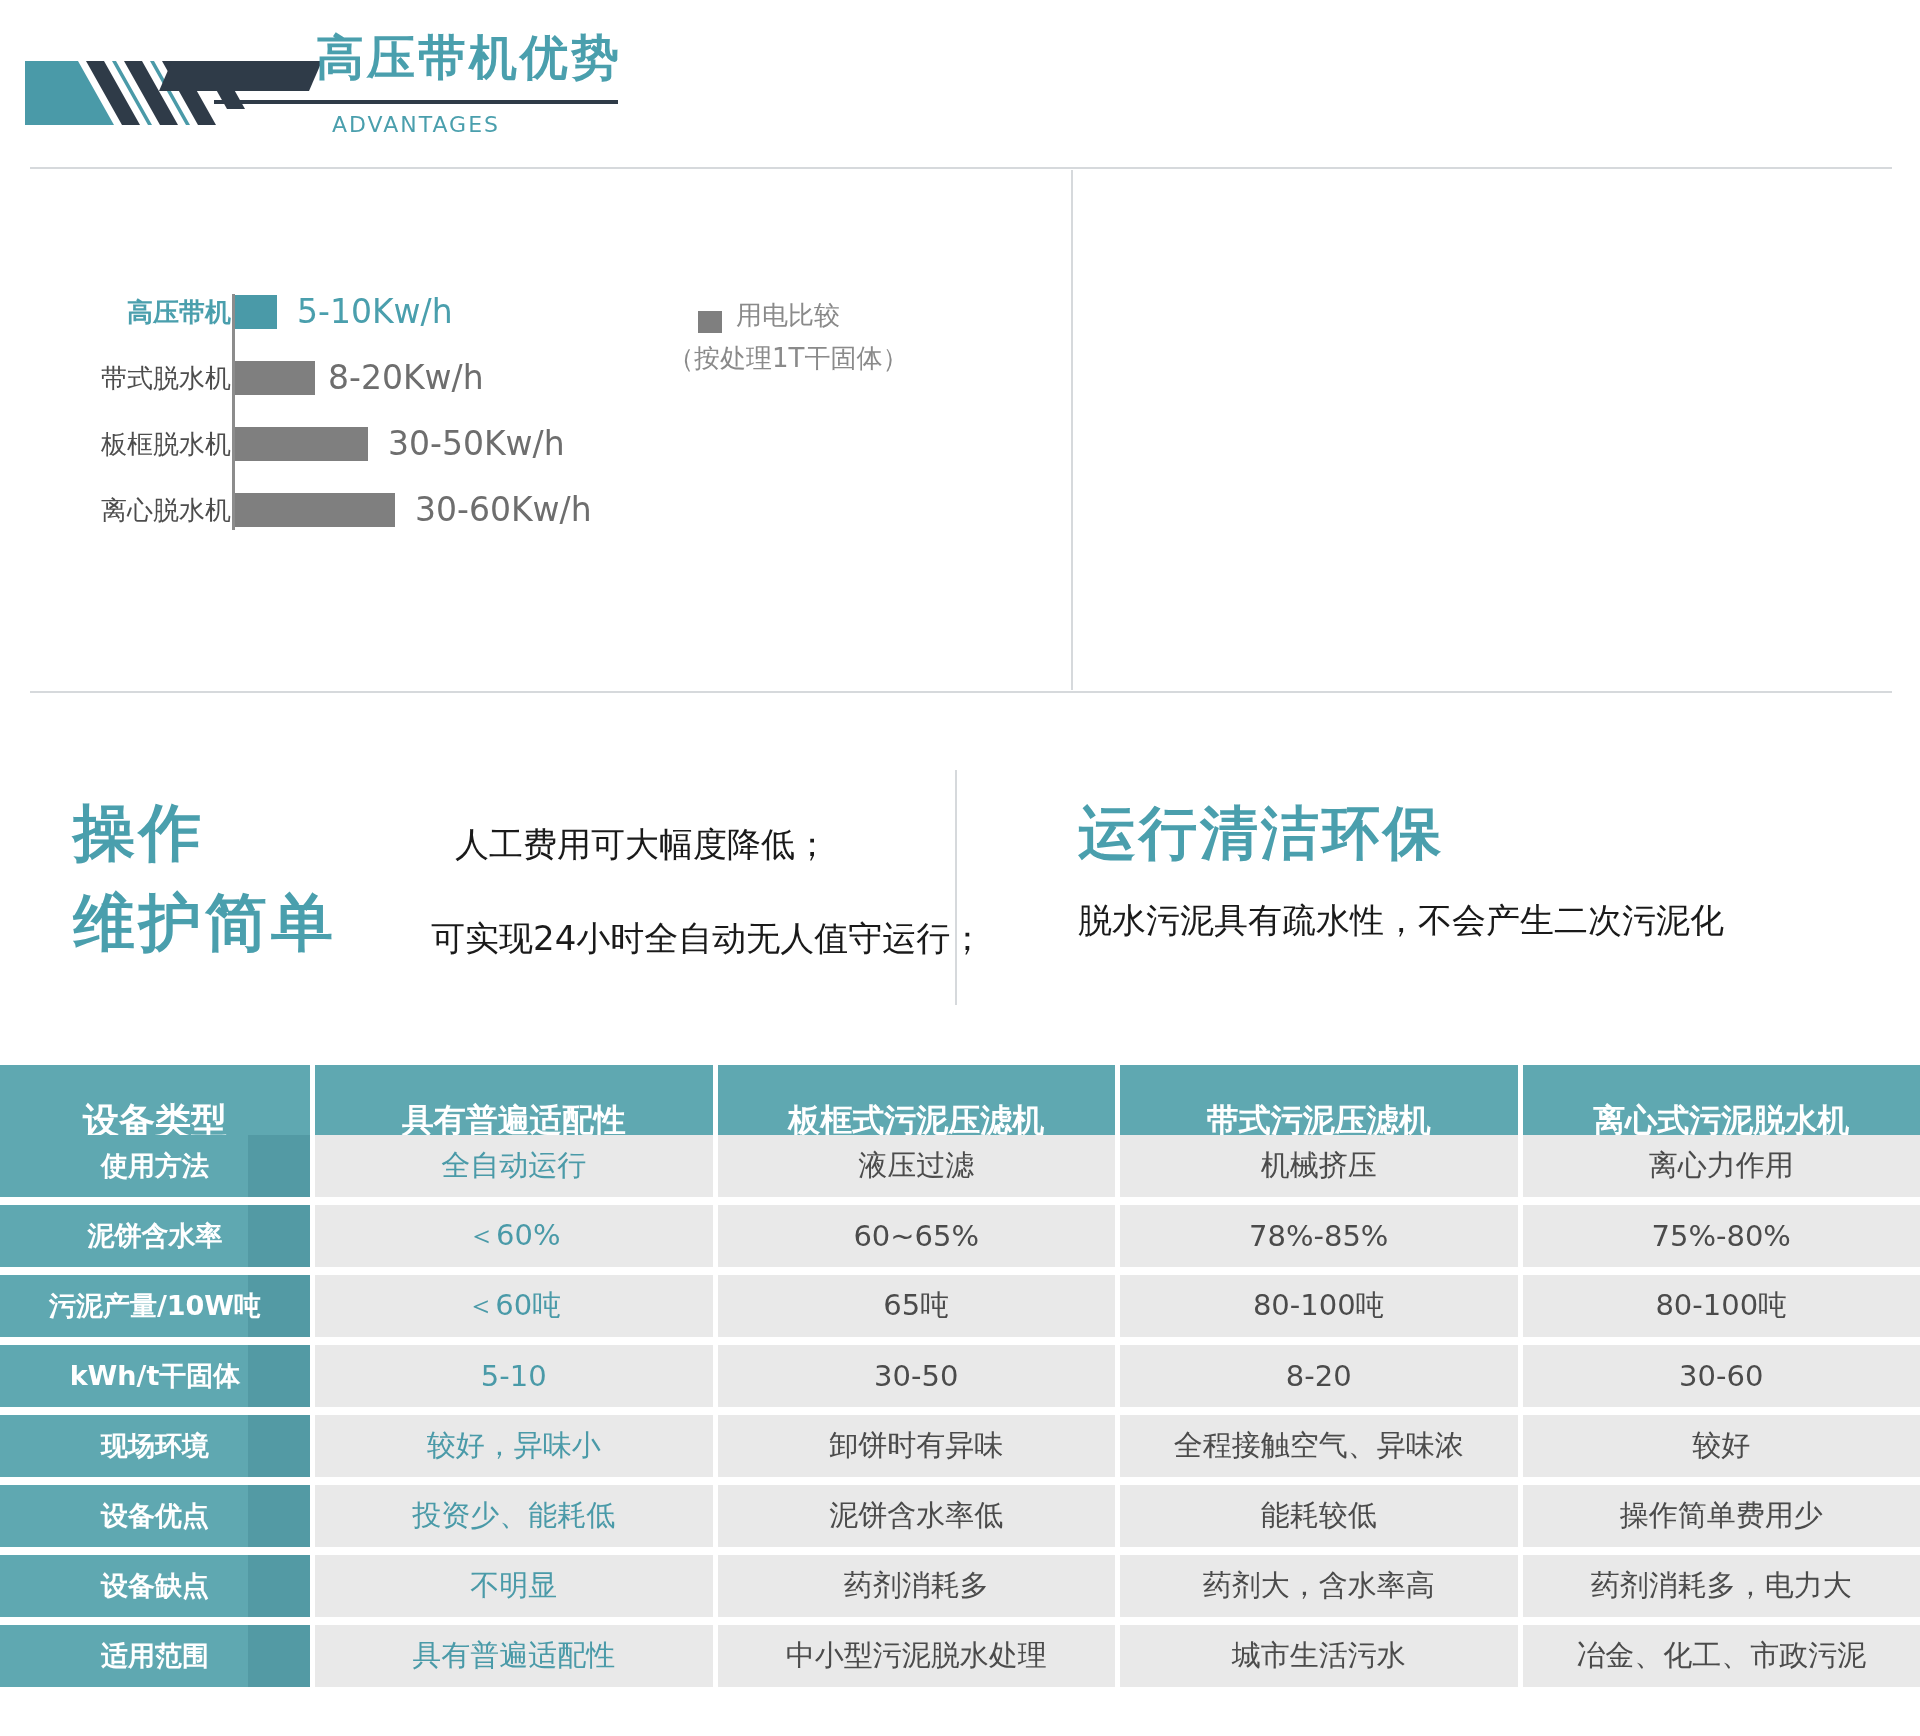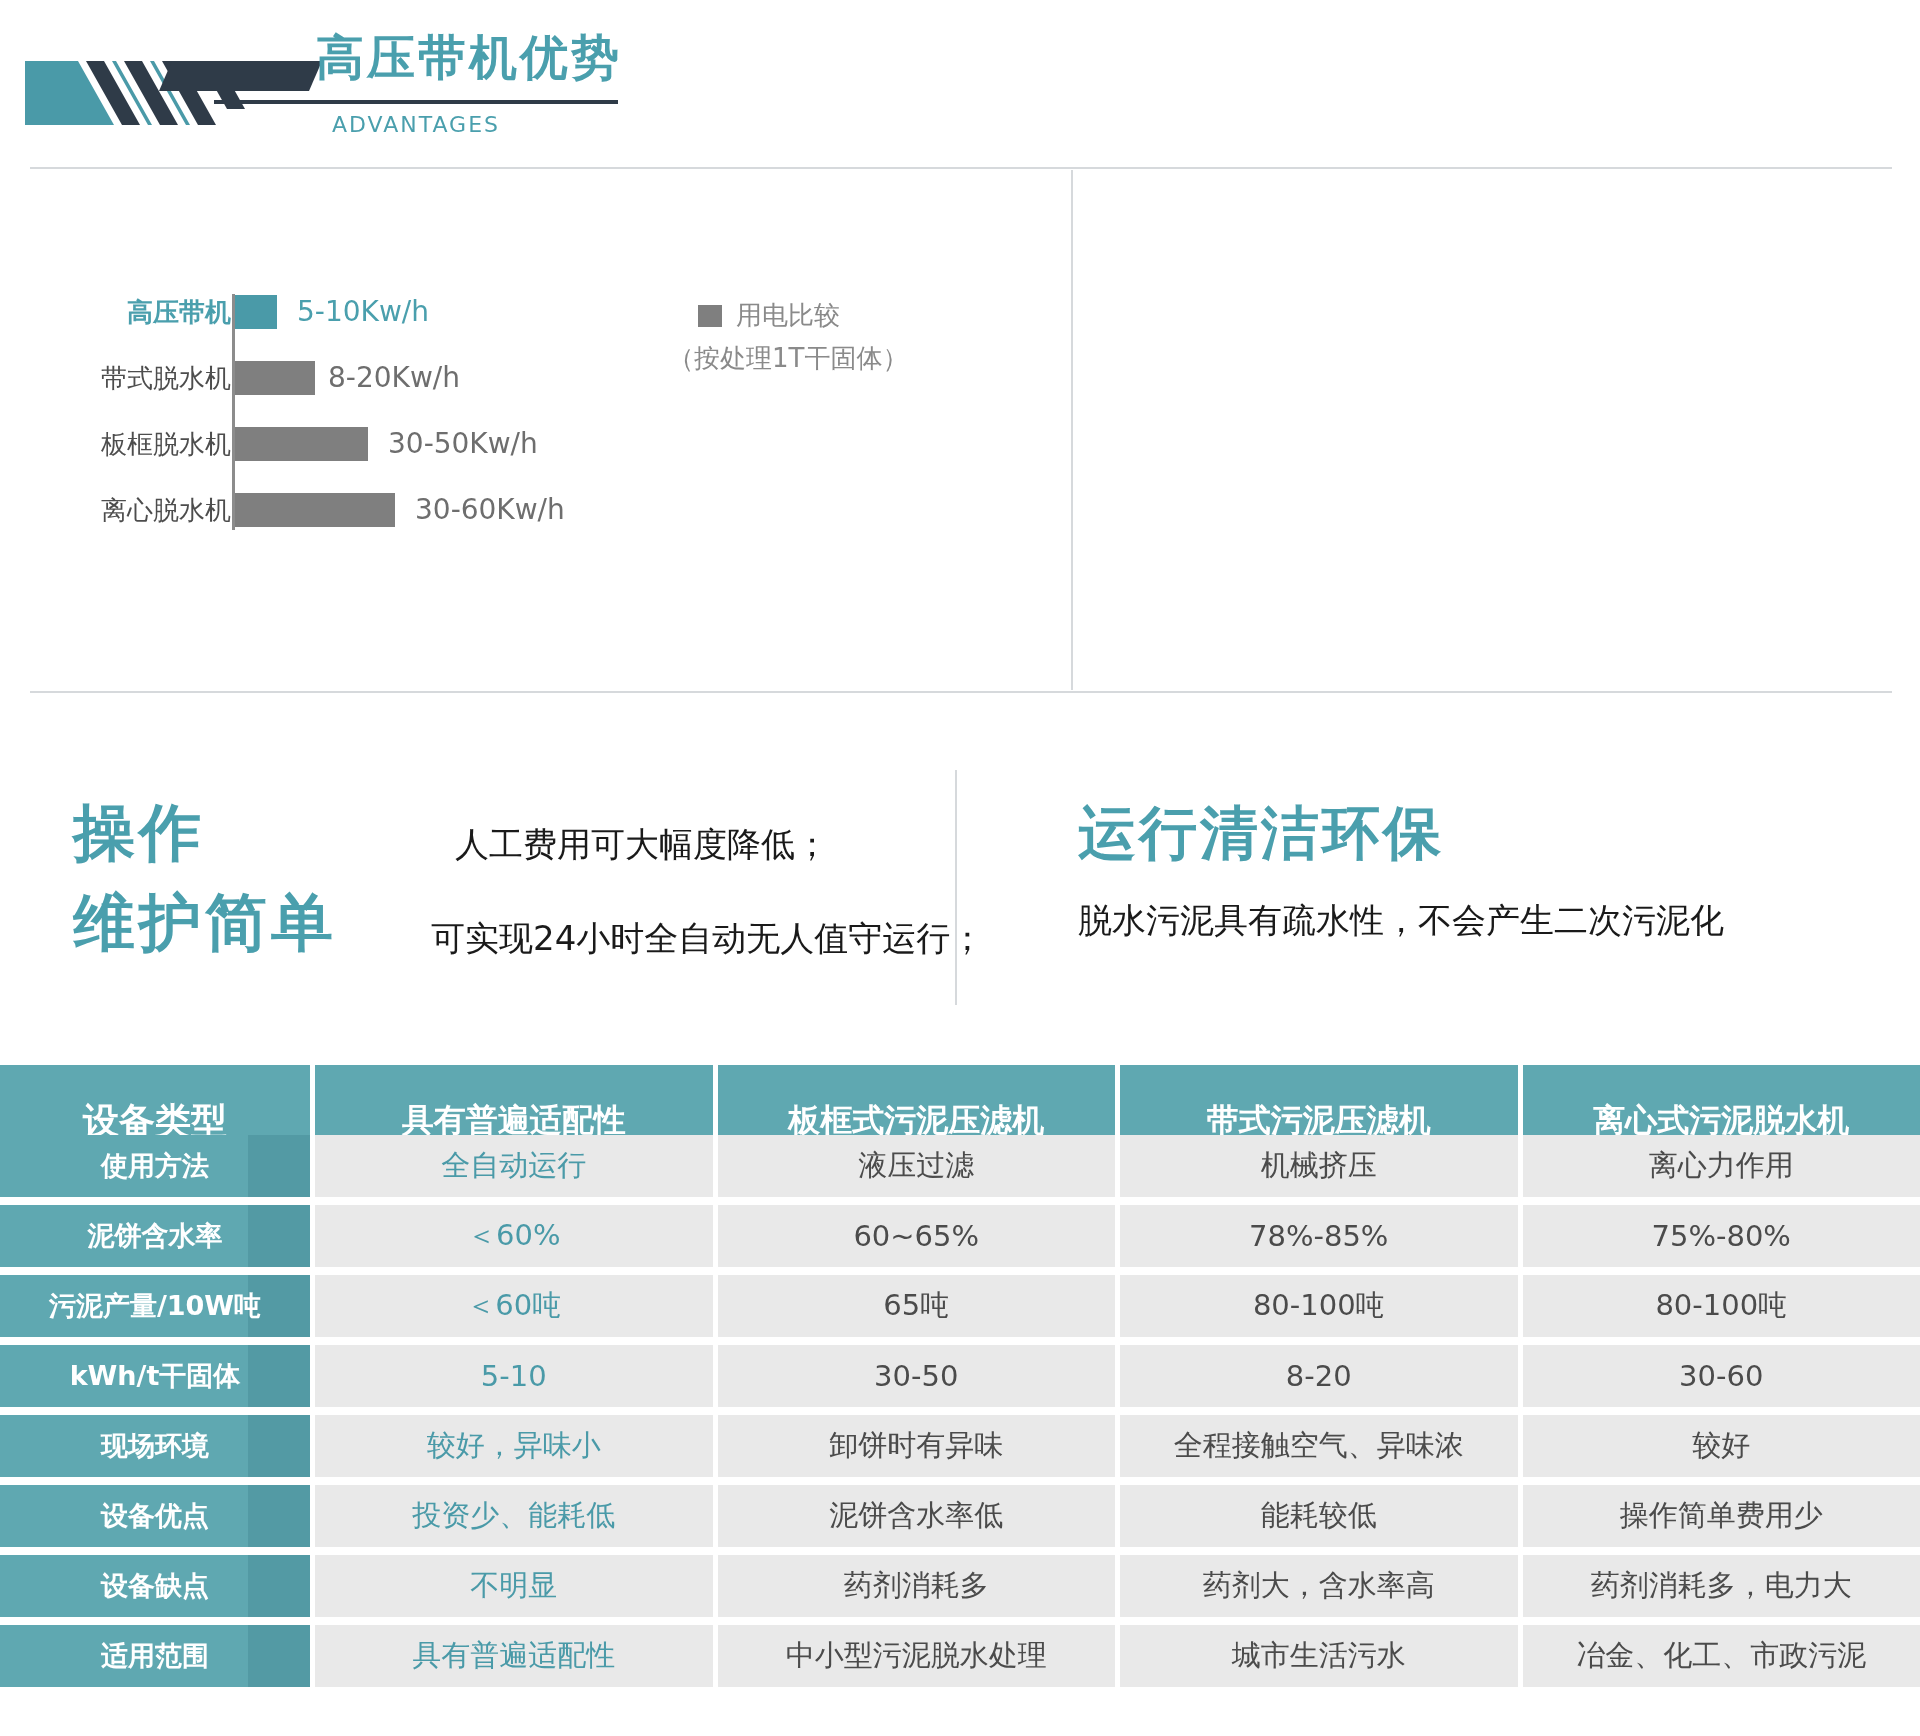--- a/index.html
+++ b/index.html
@@ -31,24 +31,24 @@
   .vdiv1{position:absolute;left:1071px;top:170px;width:2px;height:520px;background:var(--hairline);}
   .vdiv2{position:absolute;left:955px;top:770px;width:2px;height:235px;background:var(--hairline);}
 
   
   .chart{position:absolute;left:0;top:280px;width:720px;height:270px;}
   .chart-axis{position:absolute;left:232px;top:14px;width:3px;height:236px;background:#8C8C8C;}
   .chart-row{position:absolute;left:0;height:36px;width:720px;}
   .chart-label{position:absolute;left:16px;top:0;width:215px;height:36px;line-height:36px;text-align:right;font-size:26px;color:#4D4D4D;padding-left:12px;}
   .chart-label.hl{color:var(--teal);font-weight:bold;}
   .chart-bar{position:absolute;left:235px;top:1px;height:34px;background:var(--gray-bar);}
-  .chart-val{position:absolute;top:0;height:36px;line-height:36px;font-size:28px;color:var(--gray-text);white-space:nowrap;}
+  .chart-val{position:absolute;top:0;height:36px;line-height:36px;font-size:33px;color:var(--gray-text);white-space:nowrap;}
   .chart-val.hl{color:var(--teal);}
   .legend{position:absolute;left:668px;top:298px;color:var(--legend-gray);font-size:26px;}
-  .legend-line1{display:flex;align-items:center;gap:14px;padding-left:30px;}
+  .legend-line1{display:flex;align-items:flex-end;gap:14px;padding-left:30px;}
   .legend-swatch{width:24px;height:22px;background:var(--gray-bar);}
   .legend-line2{margin-top:8px;white-space:nowrap;}
 
   
   .invest{position:absolute;left:1071px;top:272px;width:849px;text-align:center;}
   .invest-line{font-size:68px;font-weight:bold;line-height:80px;letter-spacing:2px;white-space:nowrap;}
   .seg-dark{color:var(--dark);}
   .seg-teal{color:var(--teal);}
   .invest-sub1{margin-top:42px;font-size:30px;color:var(--ink);}
   .invest-sub2{margin-top:30px;font-size:32px;color:var(--ink);}

